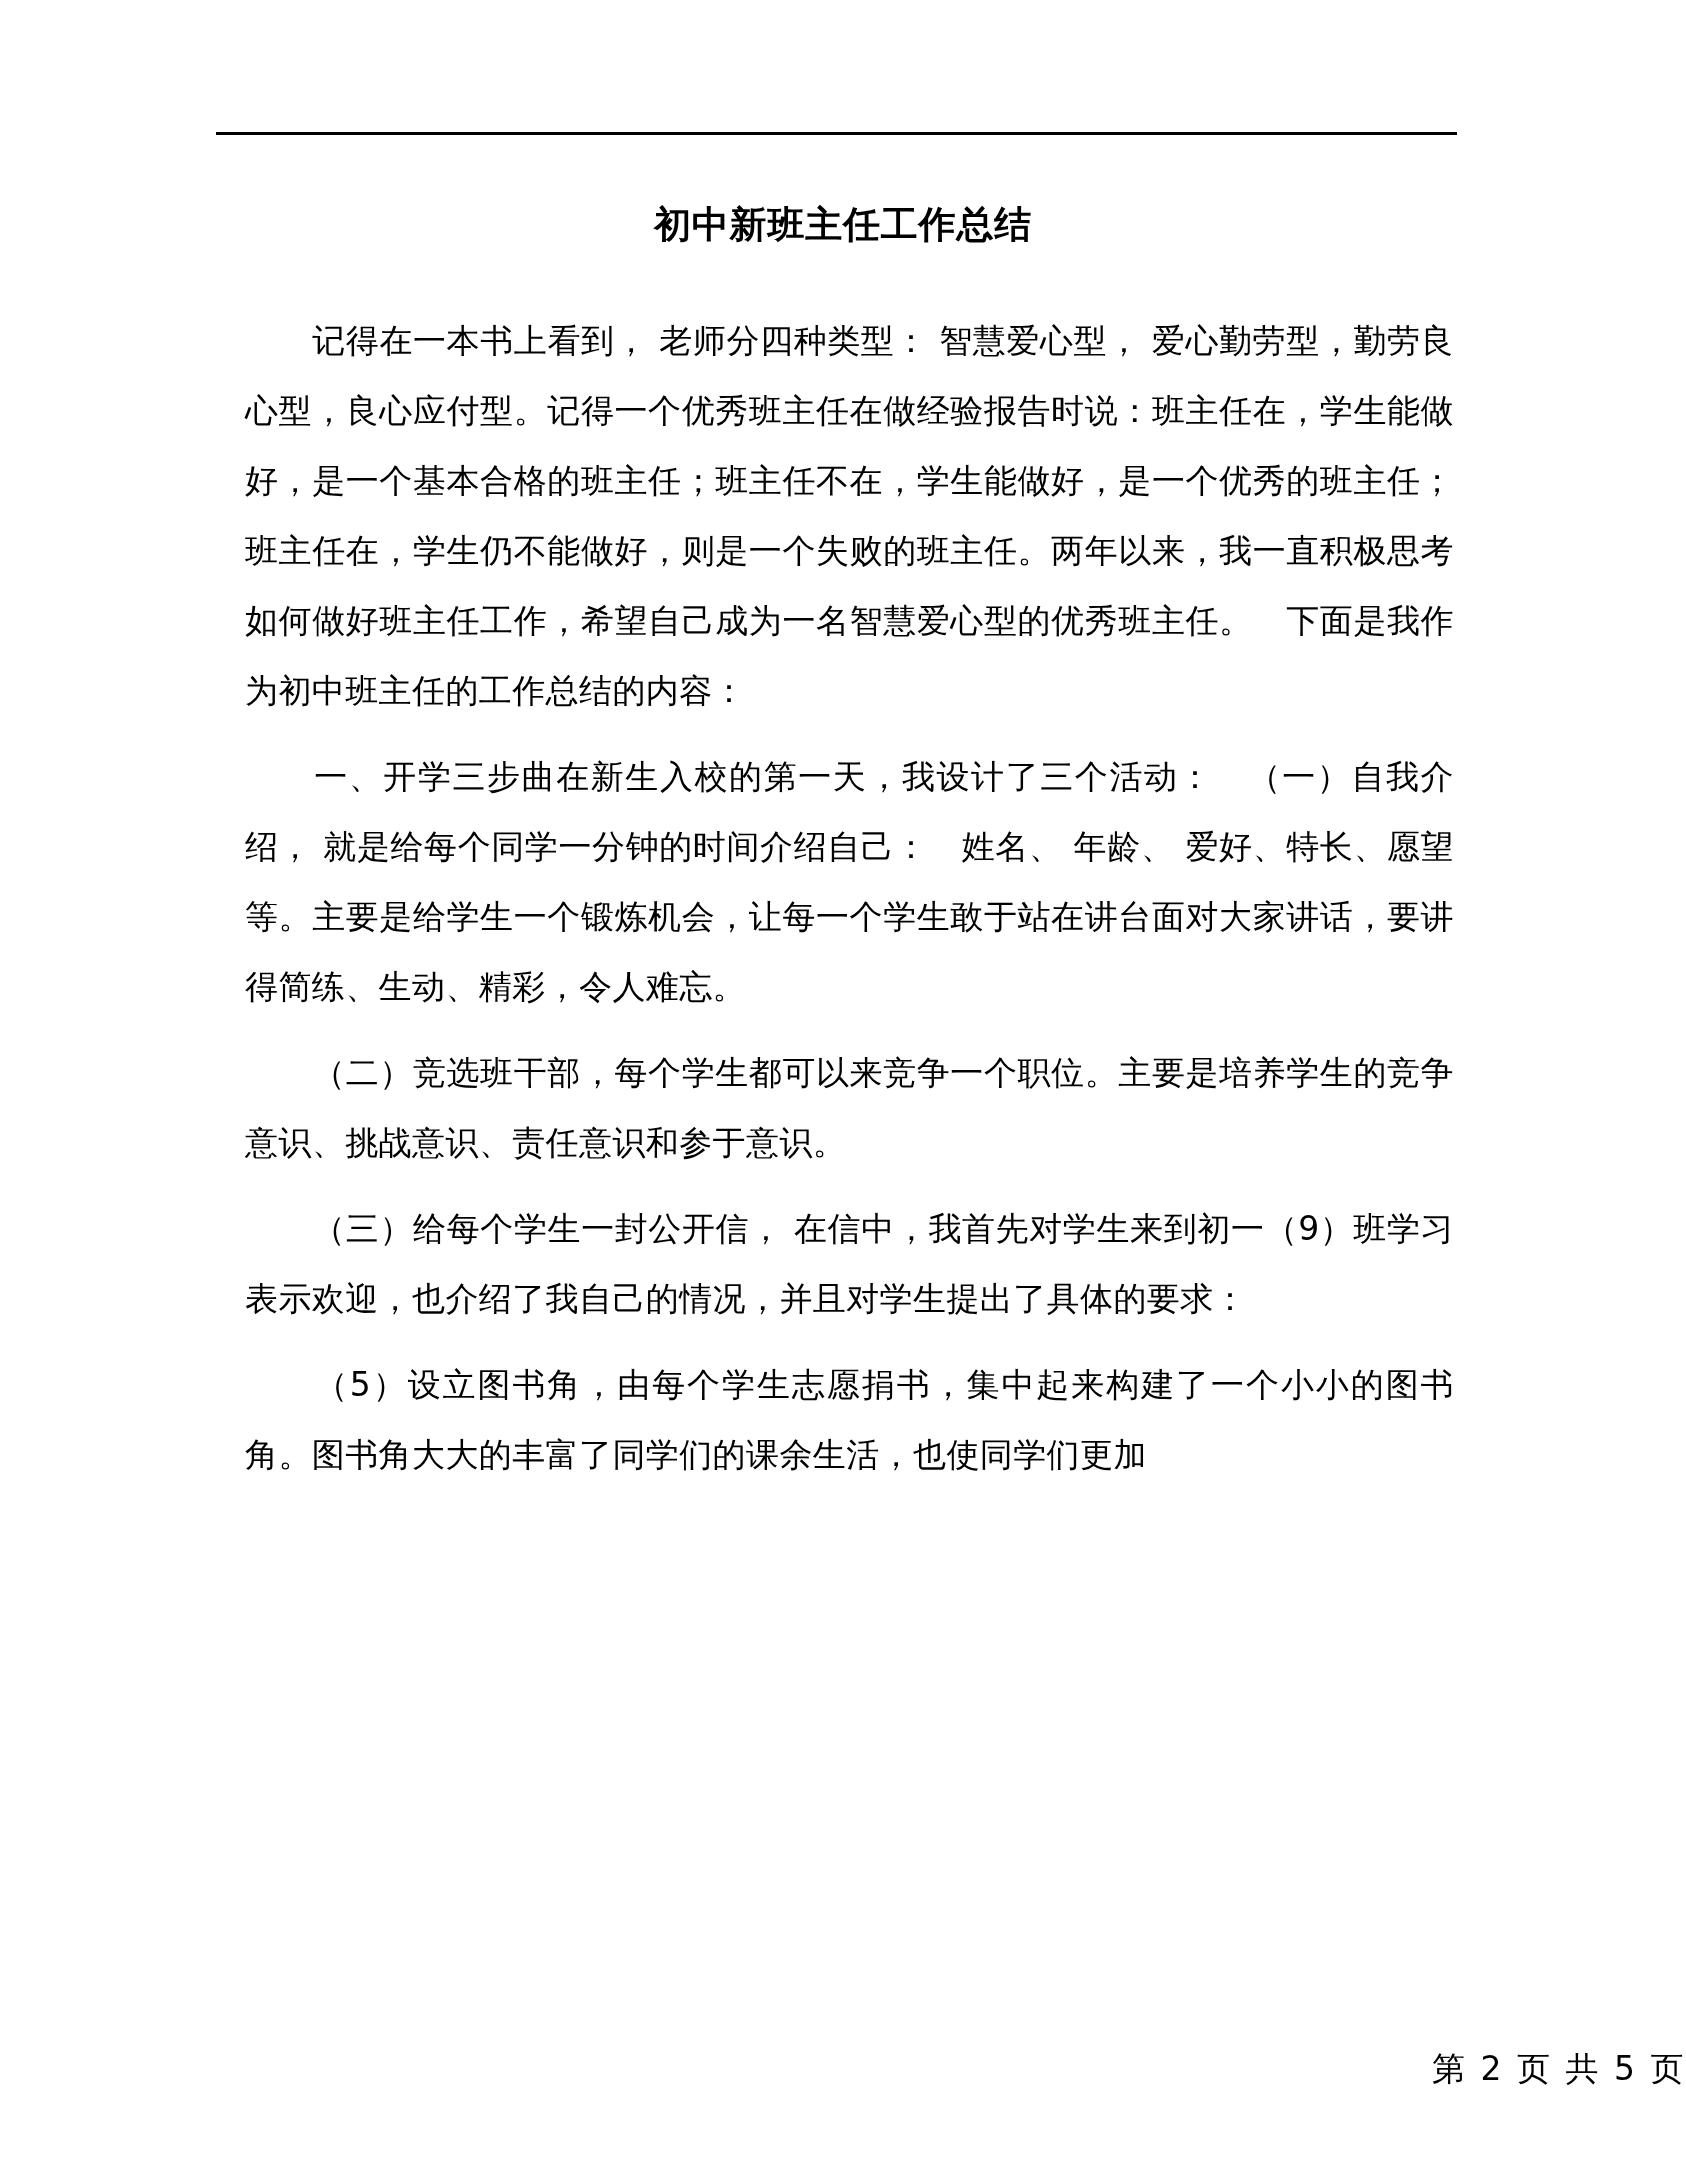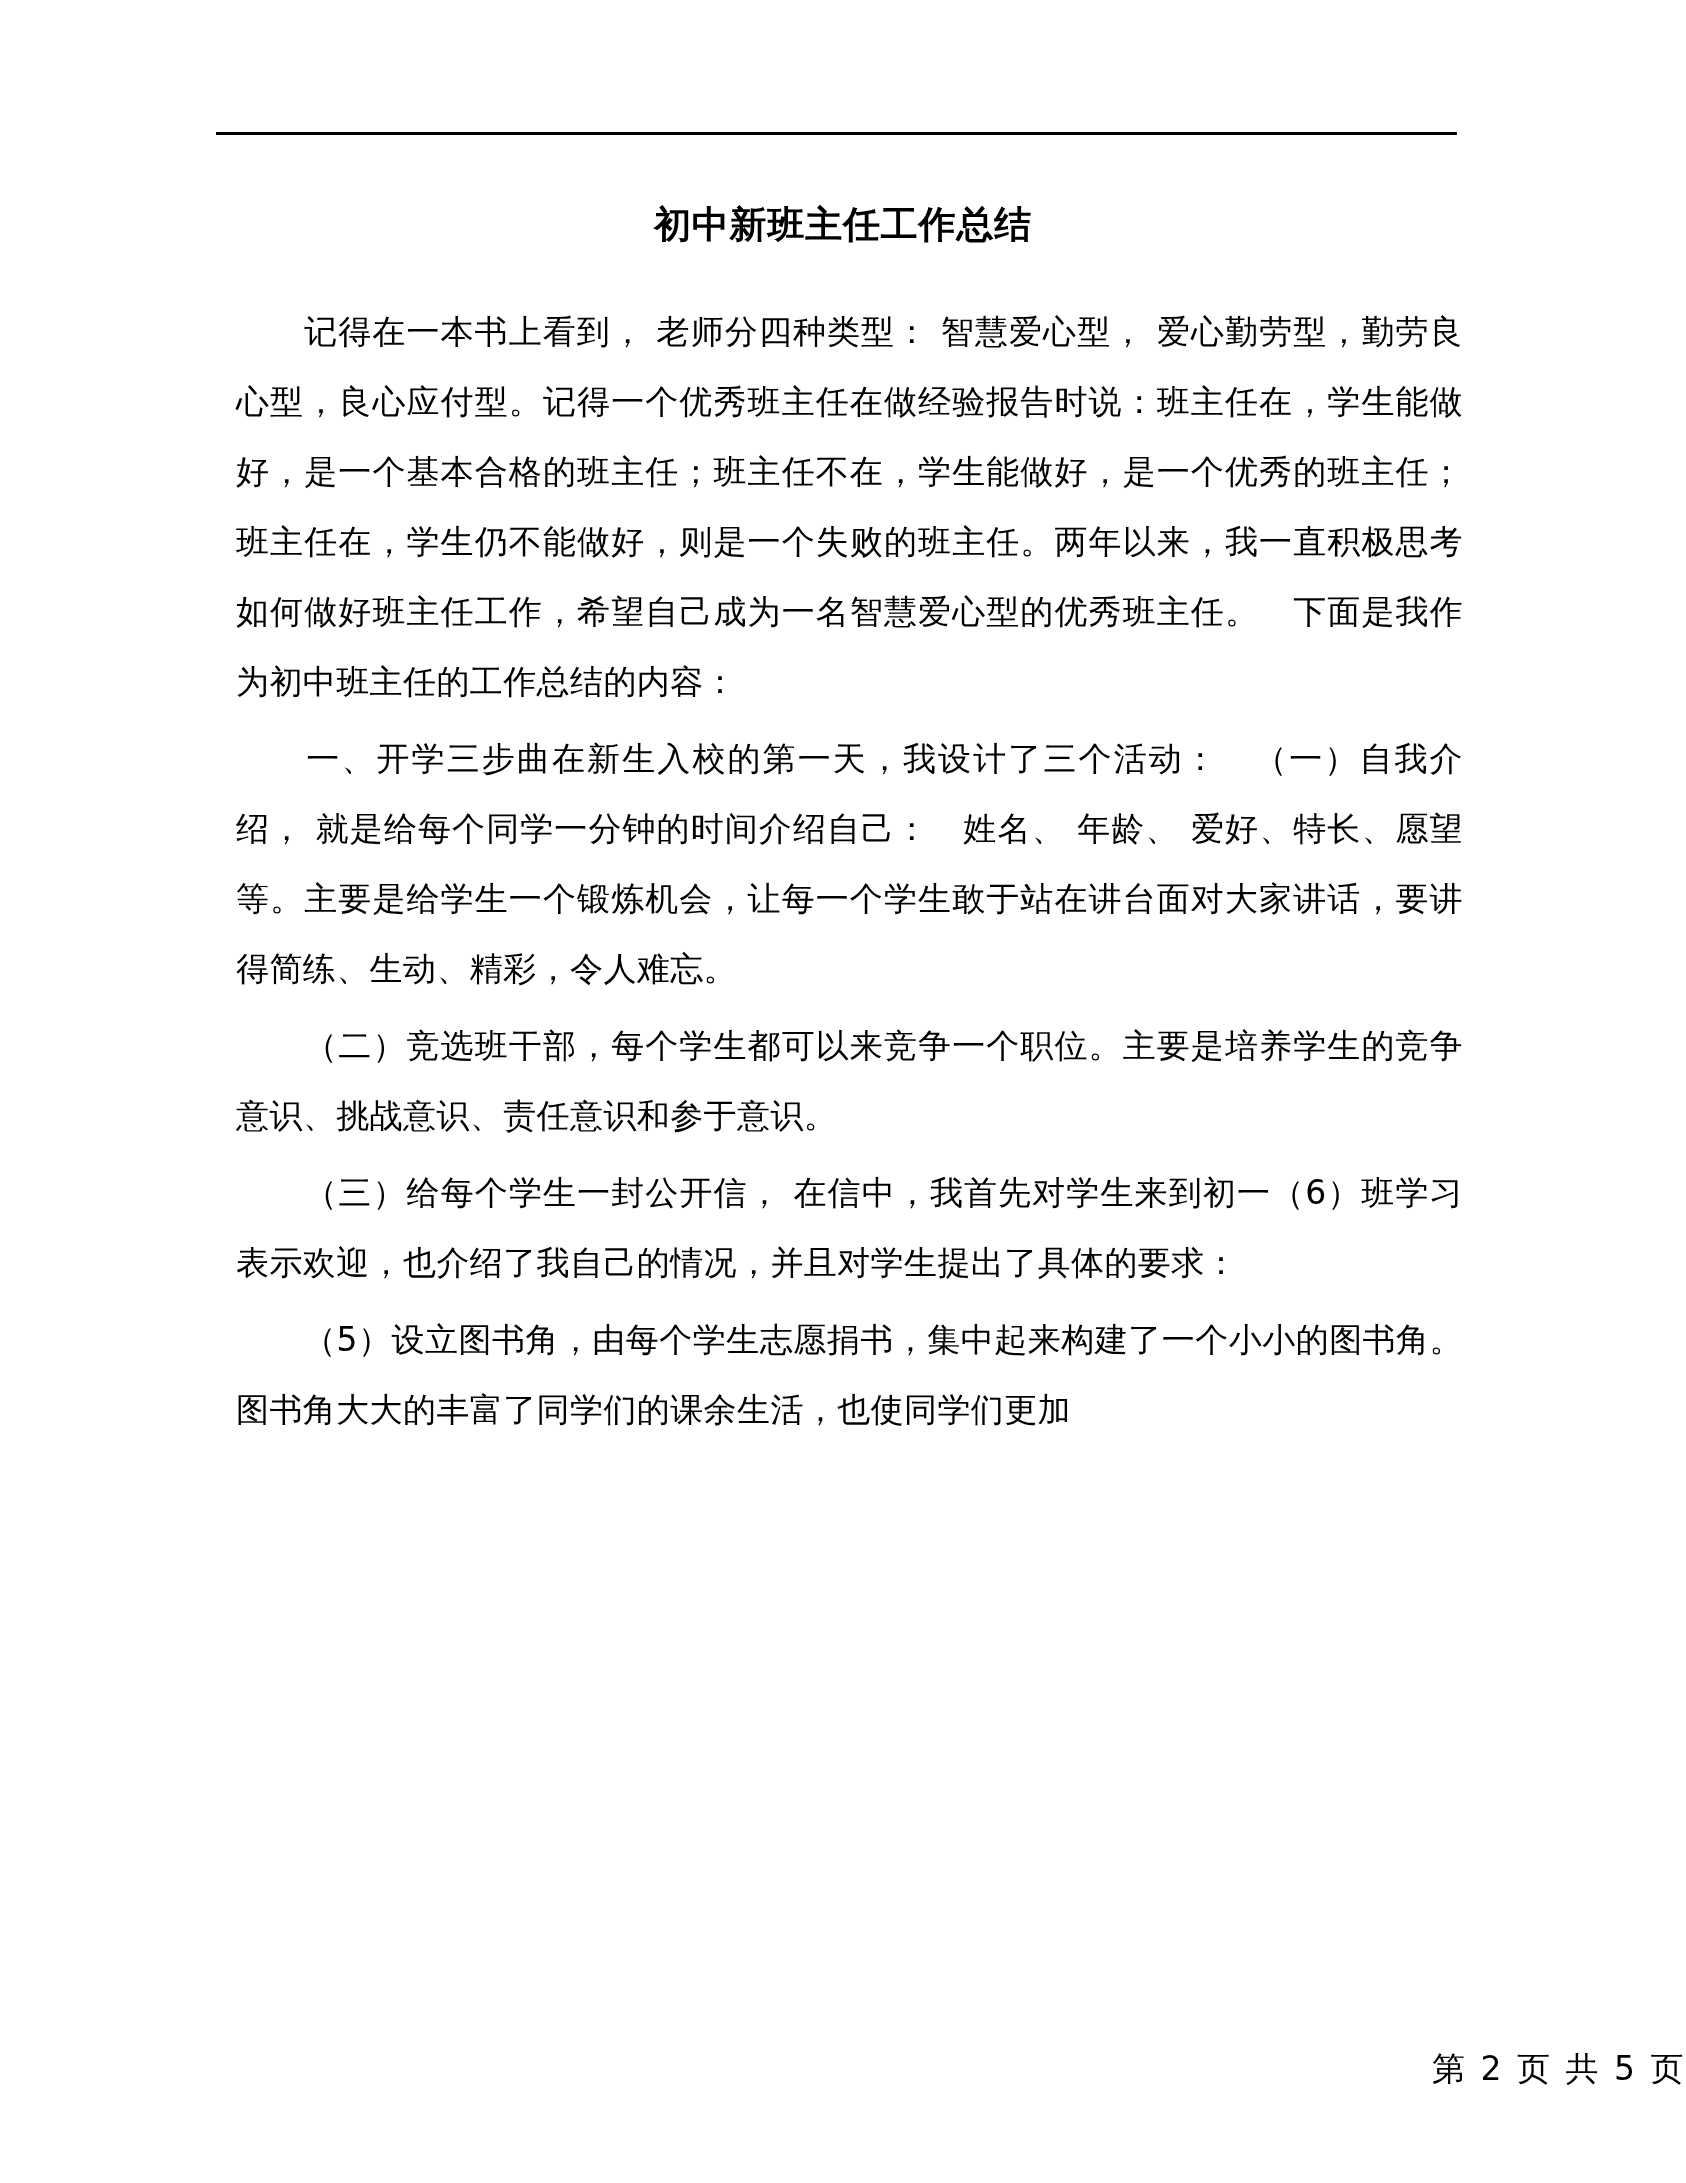--- a/index.html
+++ b/index.html
@@ -40,21 +40,21 @@
     font-weight: 700;
     color: #000000;
   }
   .body-area {
     position: absolute;
     left: 229px;
     top: 290px;
     width: 1241px;
   }
   .para {
-    margin: 7px;
+    margin: 16px;
     font-size: 33px;
     line-height: 70px;
     letter-spacing: 0.4px;
     text-align: justify;
     text-justify: inter-character;
     color: #000000;
     white-space: pre-wrap;
   }
   .para.indent {
     text-indent: 0;
@@ -77,20 +77,20 @@
 <div class="page">
 
   <div class="header-rule"></div>
 
   <div class="doc-title">初中新班主任工作总结</div>
 
   <div class="body-area">
     <p class="para indent">　　记得在一本书上看到， 老师分四种类型： 智慧爱心型， 爱心勤劳型，勤劳良心型，良心应付型。记得一个优秀班主任在做经验报告时说：班主任在，学生能做好，是一个基本合格的班主任；班主任不在，学生能做好，是一个优秀的班主任；班主任在，学生仍不能做好，则是一个失败的班主任。两年以来，我一直积极思考如何做好班主任工作，希望自己成为一名智慧爱心型的优秀班主任。　下面是我作为初中班主任的工作总结的内容：</p>
     <p class="para indent">　　一、开学三步曲在新生入校的第一天，我设计了三个活动：　（一）自我介绍， 就是给每个同学一分钟的时间介绍自己：　姓名、 年龄、 爱好、特长、愿望等。主要是给学生一个锻炼机会，让每一个学生敢于站在讲台面对大家讲话，要讲得简练、生动、精彩，令人难忘。</p>
     <p class="para indent">　　（二）竞选班干部，每个学生都可以来竞争一个职位。主要是培养学生的竞争意识、挑战意识、责任意识和参于意识。</p>
-    <p class="para indent">　　（三）给每个学生一封公开信， 在信中，我首先对学生来到初一（6）班学习表示欢迎，也介绍了我自己的情况，并且对学生提出了具体的要求：</p>
+    <p class="para indent">　　（三）给每个学生一封公开信， 在信中，我首先对学生来到初一（9）班学习表示欢迎，也介绍了我自己的情况，并且对学生提出了具体的要求：</p>
     <p class="para indent">　　（5）设立图书角，由每个学生志愿捐书，集中起来构建了一个小小的图书角。图书角大大的丰富了同学们的课余生活，也使同学们更加</p>
   </div>
 
   <div class="footer">第 2 页 共 5 页</div>
 
 </div>
 
 
 </body></html>

